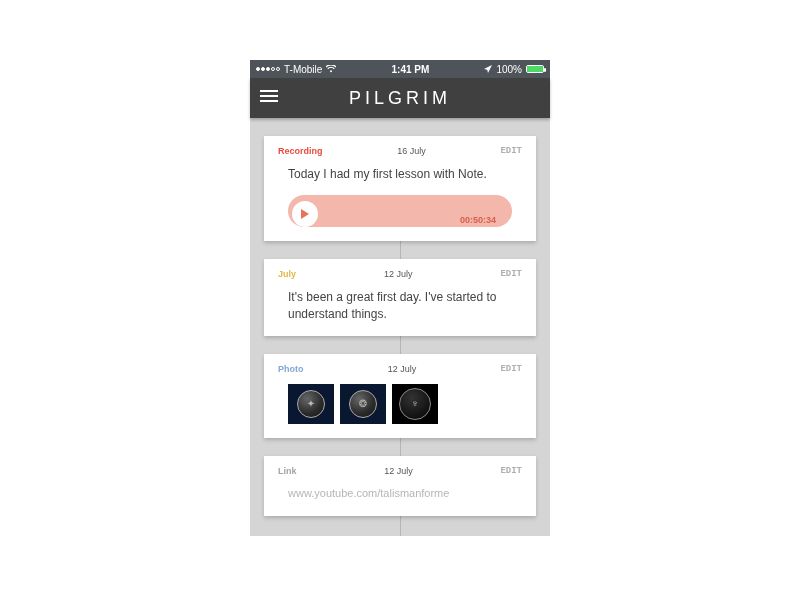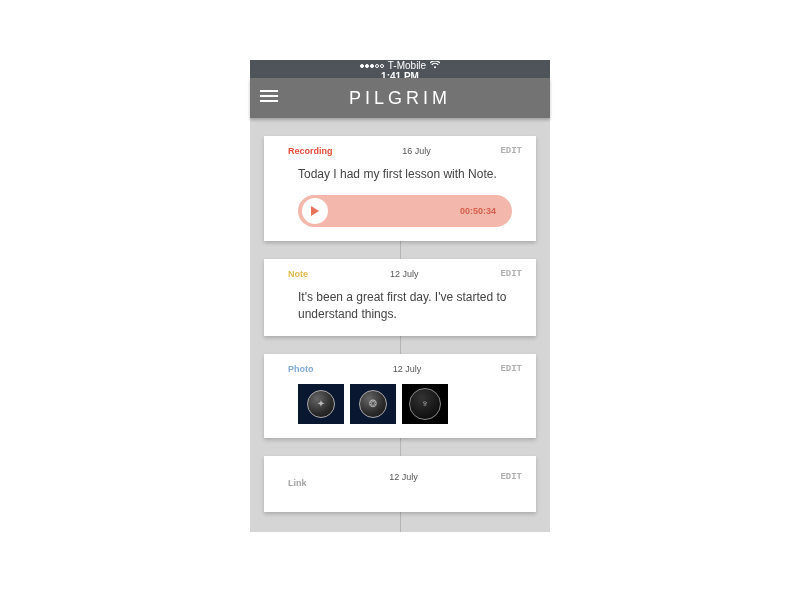--- a/index.html
+++ b/index.html
@@ -21,35 +21,34 @@
   
   .status-bar {
     background: #4f545a;
     color: #fff;
     height: 18px;
     font-size: 10px;
     display: flex;
     align-items: center;
     justify-content: space-between;
     padding: 0 6px;
-    flex-direction: column;
   }
   .status-left, .status-right { display: flex; align-items: center; gap: 4px; }
   .dots { display: flex; gap: 1px; }
   .dot { width: 4px; height: 4px; border-radius: 50%; border: 0.7px solid #fff; }
   .dot.f { background: #fff; }
   .status-center { font-weight: 600; }
   .battery {
     width: 18px; height: 8px; border: 1px solid #fff; border-radius: 2px; position: relative;
   }
   .battery::after { content:""; position:absolute; right:-3px; top:2px; width:2px; height:4px; background:#fff; border-radius:1px;}
   .battery-fill { background:#4cd964; height:100%; width:100%; border-radius:1px;}
   
   .navbar {
-    background: #737373;
+    background: #404040;
     height: 40px;
     display: flex;
     align-items: center;
     justify-content: center;
     position: relative;
     box-shadow: 0 2px 3px rgba(0,0,0,0.25);
     z-index: 2;
   }
   .hamburger {
     position: absolute;
@@ -79,53 +78,53 @@
     position: absolute;
     left: 50%;
     top: 0;
     bottom: 0;
     width: 1px;
     background: #b5b5b5;
   }
   .card {
     background: #fff;
     margin-top: 18px;
-    padding: 10px 14px 14px 24px;
+    padding: 10px 14px 14px 14px;
     box-shadow: 0 2px 4px rgba(0,0,0,0.2);
     position: relative;
     z-index: 1;
   }
   .card-header {
     display: flex;
     justify-content: space-between;
     align-items: center;
     font-size: 9px;
     margin-bottom: 10px;
   }
   .tag { font-weight: 700; }
   .tag.recording { color: #e74c3c; }
   .tag.note { color: #e3b84a; }
   .tag.photo { color: #7fa9d6; }
-  .tag.link { color: #a4a4a4; margin-top: 12px; }
+  .tag.link { color: #a4a4a4; }
   .date { color: #555; font-weight: 400; font-size: 9px;}
   .edit { color: #b0b0b0; font-weight: 700; cursor: pointer; font-family: Liberation Mono, monospace; }
   .card-body {
     font-size: 12px;
     color: #444;
     padding: 0 10px;
     line-height: 1.4;
   }
   
   .player {
     margin-top: 12px;
     background: #f4b7ac;
     border-radius: 999px;
     height: 32px;
     display: flex;
-    align-items: center;
+    align-items: flex-end;
     padding: 0 4px;
     position: relative;
   }
   .play-btn {
     width: 26px; height: 26px;
     background: #fff;
     border-radius: 50%;
     display: flex;
     align-items: center;
     justify-content: center;
@@ -225,21 +224,21 @@
                 <path d="M1 0l8 5-8 5z" fill="#e8725c"></path>
               </svg>
           </div>
           <span class="duration">00:50:34</span>
         </div>
       </div>
     </div>
 
     <div class="card">
       <div class="card-header">
-        <span class="tag note">Note</span>
+        <span class="tag note">July</span>
         <span class="date">12 July</span>
         <span class="edit">EDIT</span>
       </div>
       <div class="card-body">It's been a great first day. I've started to understand things.</div>
     </div>
 
     <div class="card">
       <div class="card-header">
         <span class="tag photo">Photo</span>
         <span class="date">12 July</span>
@@ -259,16 +258,17 @@
         </div>
       </div>
     </div>
 
     <div class="card">
       <div class="card-header">
         <span class="tag link">Link</span>
         <span class="date">12 July</span>
         <span class="edit">EDIT</span>
       </div>
+      <div class="card-body link-url">www.youtube.com/talismanforme</div>
     </div>
 
   </div>
 </div>
 
 </body></html>

